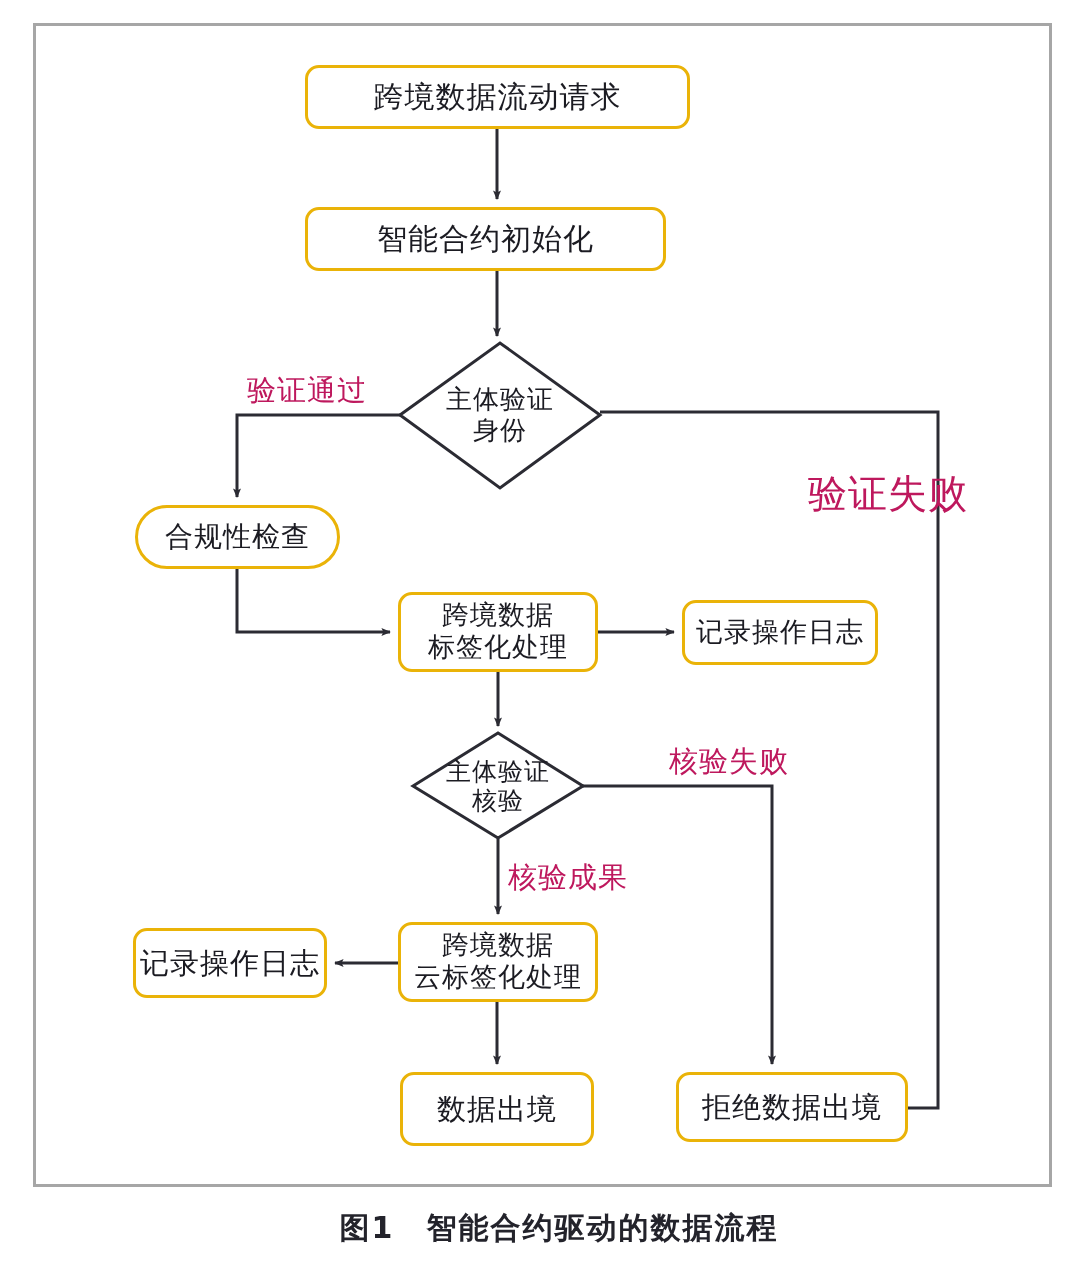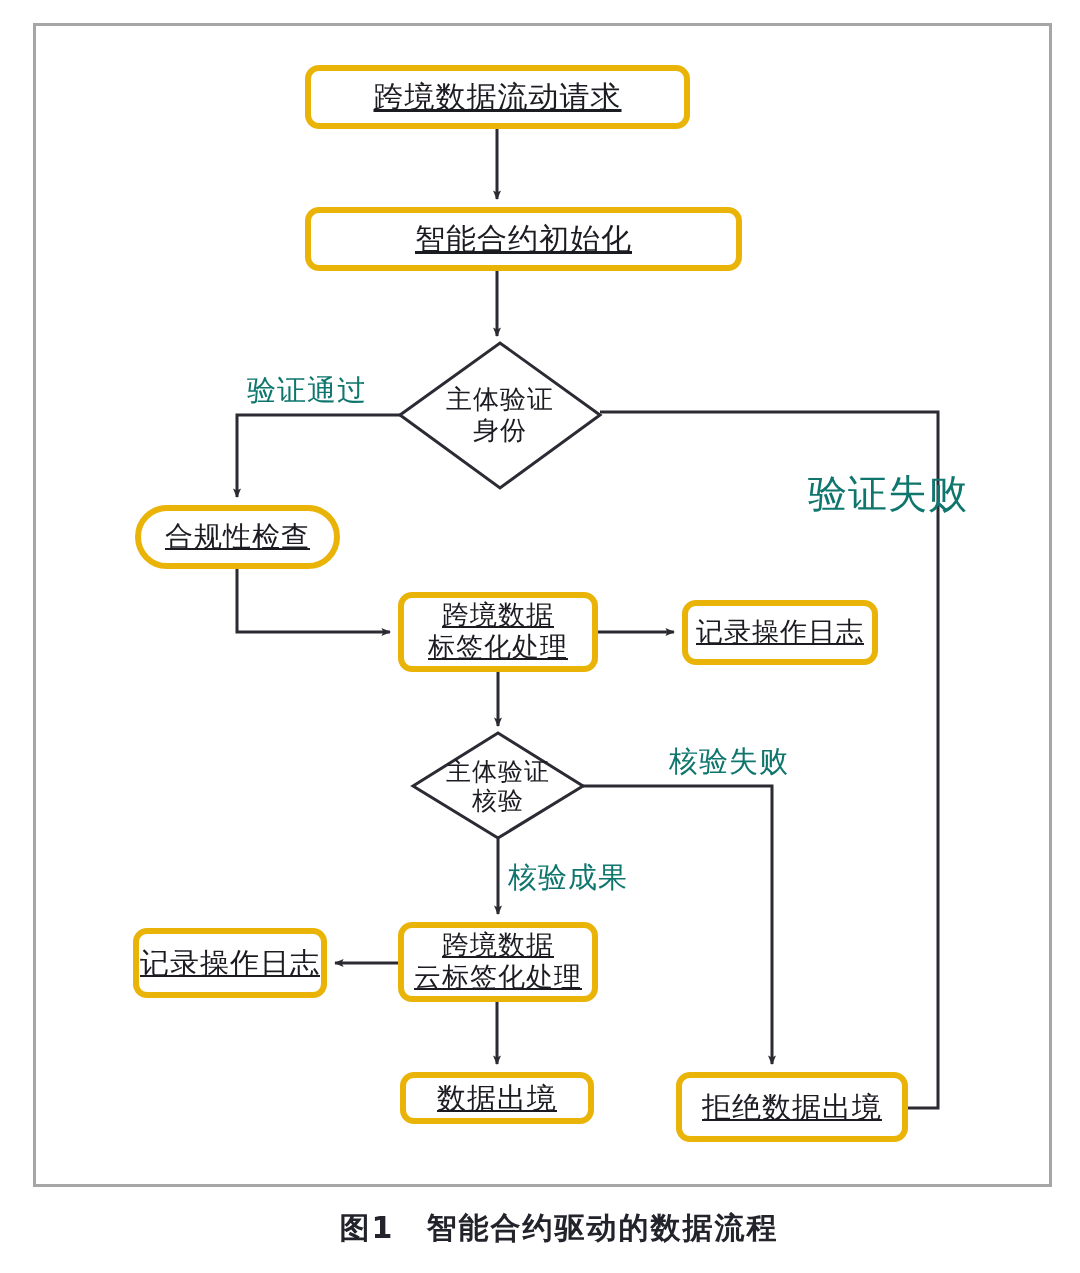--- a/index.html
+++ b/index.html
@@ -14,25 +14,25 @@
   #flow-canvas{position:absolute;left:0;top:0;width:1080px;height:1200px;}
   .node{
     position:absolute;box-sizing:border-box;
     display:flex;align-items:center;justify-content:center;
     text-align:center;color:#1b1b22;background:#fff;
     font-family:"Liberation Serif","DejaVu Serif",serif;
     line-height:1.18;letter-spacing:1px;
     white-space:pre-line;
   }
   .node.proc{
-    border:6px solid #eab308;border-radius:14px;text-decoration:underline;
+    border:3px solid #eab308;border-radius:14px;
   }
   .node.diamond{border:none;background:transparent;}
   .edge-label{
-    position:absolute;color:#0f766e;background:transparent;
+    position:absolute;color:#be185d;background:transparent;
     font-family:Liberation Mono, monospace;
     letter-spacing:1px;white-space:nowrap;
   }
   #figure-caption{
     position:absolute;left:0;top:1208px;width:1080px;
     text-align:center;color:#23232b;
     font-family:"DejaVu Sans","Liberation Sans",sans-serif;
     font-weight:700;font-size:30px;letter-spacing:2px;padding-left:19px;
   }
 </style>
@@ -72,41 +72,41 @@
     <path d="M497,1002 L497,1064" marker-end="url(#arrow)"></path>
 
     <path d="M400,415 L500,343 L600,415 L500,488 Z" stroke-width="3"></path>
 
     <path d="M413,786 L498,733 L583,786 L498,838 Z" stroke-width="3"></path>
   </g>
 </svg>
 
 <div class="node proc" style="left:305px;top:65px;width:385px;height:64px;font-size:30px;">跨境数据流动请求</div>
 
-<div class="node proc" style="left:305px;top:207px;width:437px;height:64px;font-size:30px;">智能合约初始化</div>
+<div class="node proc" style="left:305px;top:207px;width:361px;height:64px;font-size:30px;">智能合约初始化</div>
 
 <div class="node diamond" style="left:400px;top:343px;width:200px;height:145px;font-size:26px;">主体验证
 身份</div>
 
 <div class="node proc" style="left:135px;top:505px;width:205px;height:64px;font-size:28px;border-radius:32px;">合规性检查</div>
 
 <div class="node proc" style="left:398px;top:592px;width:200px;height:80px;font-size:27px;">跨境数据
 标签化处理</div>
 
 <div class="node proc" style="left:682px;top:600px;width:196px;height:65px;font-size:27px;">记录操作日志</div>
 
 <div class="node diamond" style="left:413px;top:733px;width:170px;height:106px;font-size:25px;">主体验证
 核验</div>
 
 <div class="node proc" style="left:133px;top:928px;width:194px;height:70px;font-size:29px;">记录操作日志</div>
 
 <div class="node proc" style="left:398px;top:922px;width:200px;height:80px;font-size:27px;">跨境数据
 云标签化处理</div>
 
-<div class="node proc" style="left:400px;top:1072px;width:194px;height:52px;font-size:29px;">数据出境</div>
+<div class="node proc" style="left:400px;top:1072px;width:194px;height:74px;font-size:29px;">数据出境</div>
 
 <div class="node proc" style="left:676px;top:1072px;width:232px;height:70px;font-size:29px;">拒绝数据出境</div>
 
 <div class="edge-label" style="left:247px;top:371px;font-size:29px;">验证通过</div>
 
 <div class="edge-label" style="left:808px;top:467px;font-size:39px;">验证失败</div>
 
 <div class="edge-label" style="left:669px;top:742px;font-size:29px;">核验失败</div>
 
 <div class="edge-label" style="left:508px;top:858px;font-size:29px;">核验成果</div>

